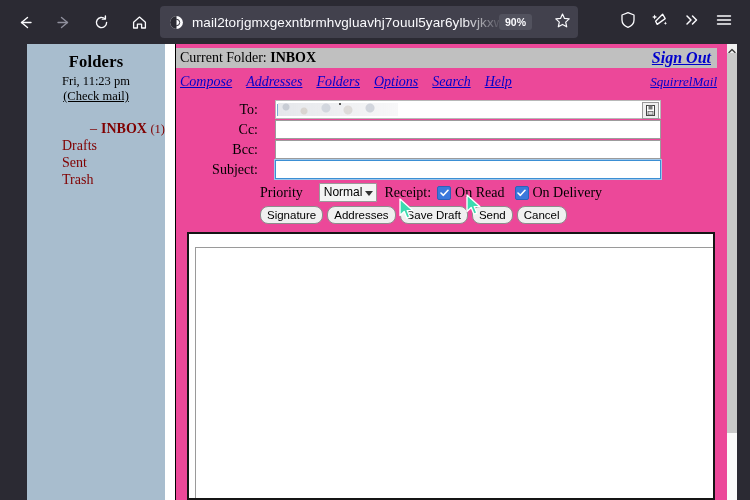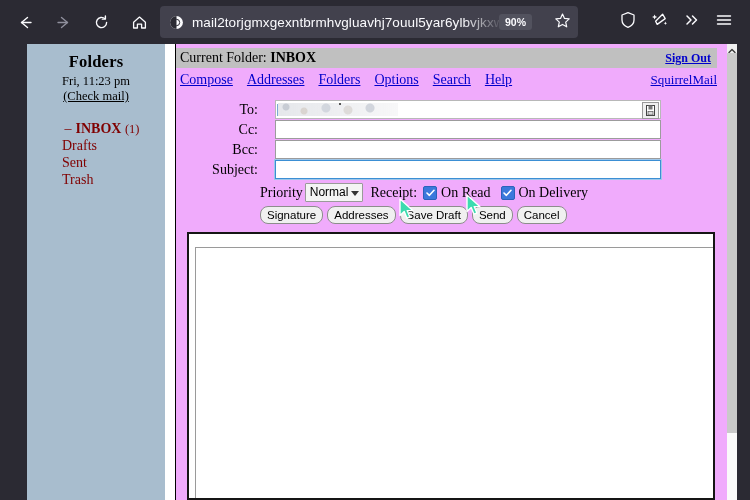--- a/index.html
+++ b/index.html
@@ -129,21 +129,21 @@
     font-size: 12.5px;
     color: #000000;
     line-height: 15px;
   }
   .sb-checkmail u { text-decoration: underline; }
   .sb-gap { height: 17px; }
   .sb-inbox-row {
     font-size: 14px;
     color: #800000;
     font-weight: bold;
-    text-align: center;
+    text-align: right;
     padding-left: 12px;
   }
   .sb-inbox-row .dash { font-weight: normal; color: #800000; margin-right: 4px; }
   .sb-inbox-row .cnt { font-weight: normal; font-size: 12.5px; color: #800000; }
   .sb-folder {
     font-size: 14px;
     color: #800000;
     text-align: left;
     padding-left: 35px;
     line-height: 17px;
@@ -155,48 +155,49 @@
     width: 10px; height: 456px;
     background: #ffffff;
     border-right: 1px solid #000;
   }
 
   
   .main {
     position: absolute;
     left: 149px; top: 0;
     width: 551px; height: 456px;
-    background: #f0abfc;
+    background: #ec4899;
     font-family: "Liberation Serif", serif;
   }
 
   .folderbar {
     position: absolute;
     left: 0; top: 4px;
     width: 541px; height: 20px;
     background: #c0c0c0;
     display: flex;
     align-items: center;
     justify-content: space-between;
     padding: 0 6px 0 4px;
     box-sizing: border-box;
   }
   .folderbar .cf { font-size: 14px; color: #000; }
   .folderbar .cf b { font-weight: bold; }
   .folderbar .signout {
-    font-size: 12px; font-weight: bold;
-    color: #0000cc; text-decoration: underline;
+    font-size: 16px; font-weight: bold;
+    color: #0000cc; text-decoration: underline; font-style: italic;
   }
 
   .navlinks {
     position: absolute;
     left: 0; top: 26px;
     width: 541px; height: 20px;
     display: flex;
-    align-items: center;
+    align-items: flex-end;
+    font-style: italic;
   }
   .navlinks a {
     font-size: 14px;
     color: #0000cc;
     text-decoration: underline;
     margin-right: 14px;
   }
   .navlinks a:first-child { margin-left: 4px; }
   .navlinks .brand {
     margin-left: auto;
@@ -288,21 +289,21 @@
 
   .optrow {
     display: flex;
     align-items: center;
     height: 21px;
     margin-top: 3px;
     padding-left: 84px;
     font-size: 14px;
     color: #000;
   }
-  .optrow .prio-label { margin-right: 2px; text-align: right; }
+  .optrow .prio-label { margin-right: 16px; text-align: right; }
   .sel {
     font-family: "Liberation Sans", sans-serif;
     font-size: 12px;
     height: 17px;
     line-height: 15px;
     border: 1px solid #9a9a9a;
     background: #f4f4f4;
     padding: 0 14px 0 4px;
     position: relative;
     display: inline-flex;

